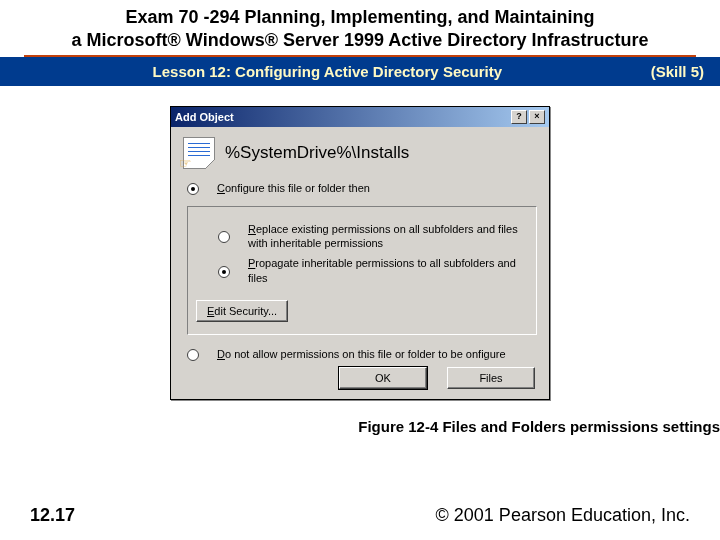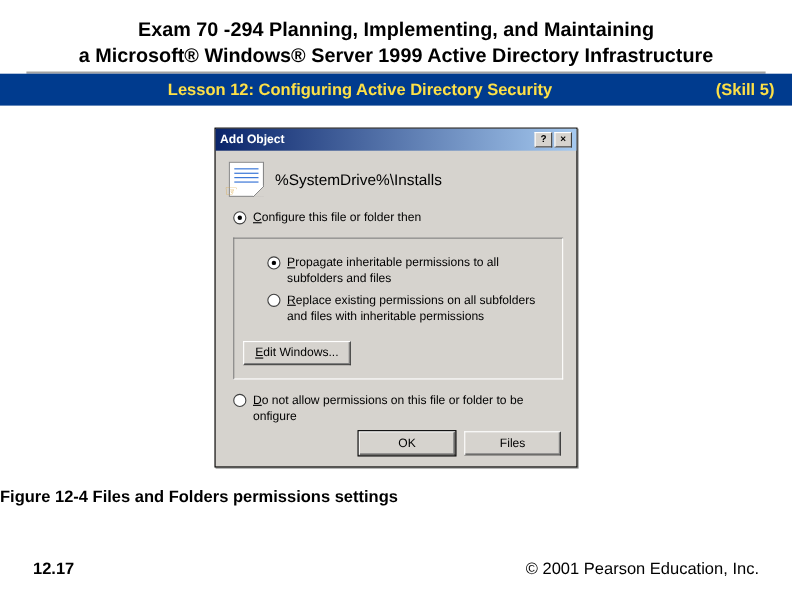--- a/index.html
+++ b/index.html
@@ -10,44 +10,44 @@
     font-family: Arial, Helvetica, sans-serif;
     background: #fff;
     position: relative;
     overflow: hidden;
   }
   .title-block {
     text-align: center;
     font-weight: bold;
     font-size: 18px;
     line-height: 1.3;
-    padding: 16px 10px 2px;
-    border-bottom: 2px solid #a3a3a3;
+    padding: 6px 10px 2px;
+    border-bottom: 2px solid #c2410c;
     margin: 0 24px;
   }
   .lesson-bar {
     background: #003b8e;
-    color: #fde047;
+    color: #fef9c3;
     font-weight: bold;
     font-size: 15px;
     padding: 6px 16px;
     display: flex;
     justify-content: space-between;
     align-items: center;
   }
   .lesson-bar .lesson { flex: 1; text-align: center; }
   .lesson-bar .skill { padding-left: 12px; }
 
   .dialog-wrap {
     display:flex;
     justify-content:center;
     margin-top: 20px;
   }
   .dialog {
-    width: 330px;
+    width: 380px;
     background: #d6d3ce;
     border: 1px solid #000;
     font-family: Tahoma, Arial, sans-serif;
     font-size: 11px;
     color: #000;
     box-shadow: 1px 1px 0 #888;
   }
   .dlg-titlebar {
     background: linear-gradient(to right, #0a246a, #a6caf0);
     color: #fff;
@@ -81,24 +81,24 @@
   .note-icon .page::before{
     content:""; position:absolute; left:4px; right:4px; top:5px; height:1px; background:#2a6bd4; box-shadow:0 4px 0 #2a6bd4,0 8px 0 #2a6bd4,0 12px 0 #2a6bd4;
   }
   .note-icon .page::after{
     content:""; position:absolute; right:-1px; bottom:-1px; width:10px; height:10px;
     background:linear-gradient(135deg,#fff 0 48%,#888 50% 52%,#d6d3ce 54% 100%);
   }
   .note-icon .hand{
     position:absolute; left:-4px; bottom:-2px; font-size:14px; color:#d9a440;
   }
-  .path-text { font-size:14px; }
+  .path-text { font-size:17px; }
 
   .radio-group { margin-left: 4px; }
-  .radio-row { display:flex; align-items:flex-start; gap:6px; margin:5px 0; }
+  .radio-row { display:flex; align-items:center; gap:18px; margin:5px 0; }
   .radio-row.indent { margin-left: 22px; }
   .radio {
     width:12px; height:12px; border:1px solid #404040; border-radius:50%; background:#fff; flex:0 0 12px; margin-top:1px; position:relative;
   }
   .radio.checked::after{
     content:""; position:absolute; left:3px; top:3px; width:4px; height:4px; background:#000; border-radius:50%;
   }
   .radio-label { line-height:1.35; }
   .radio-label u { text-decoration: underline; }
 
@@ -115,33 +115,33 @@
     display:inline-flex; align-items:center; justify-content:center;
     min-width:88px; height:22px;
     background:#d6d3ce;
     border:1px solid #fff;
     border-right-color:#404040; border-bottom-color:#404040;
     box-shadow: inset -1px -1px 0 #808080, inset 1px 1px 0 #d6d3ce;
     font-size:11px;
     padding:0 10px;
   }
   .win-btn.default { outline:1px solid #000; }
-  .dlg-footer { display:flex; justify-content:flex-end; gap:8px; padding-right:2px; }
+  .dlg-footer { display:flex; justify-content:flex-end; gap:20px; padding-right:2px; }
 
   .figure-caption {
-    text-align:left;
+    text-align:right;
     font-weight:bold;
     font-size:15px;
     margin-top:18px;
   }
   .page-footer {
     position:absolute; left:0; right:0; bottom:14px;
     display:flex; justify-content:space-between; align-items:center;
     padding:0 30px;
-    font-size:15px;
+    font-size:18px;
   }
   .page-num { font-weight:bold; }
 </style>
 </head>
 <body>
 
 <div class="title-block">
   <div>Exam 70 -294 Planning, Implementing, and Maintaining</div>
   <div>a Microsoft® Windows® Server 1999 Active Directory Infrastructure</div>
 </div>
@@ -172,30 +172,30 @@
       </div>
 
       <div class="radio-group">
         <div class="radio-row">
           <span class="radio checked"></span>
           <span class="radio-label"><u>C</u><span>onfigure this file or folder then</span></span>
         </div>
 
         <div class="inset-panel">
           <div class="radio-row indent">
+            <span class="radio"></span>
+            <span class="radio-label"><u>R</u><span>eplace existing permissions on all subfolders and files with inheritable permissions</span></span>
+          </div>
+          <div class="radio-row indent">
             <span class="radio checked"></span>
             <span class="radio-label"><u>P</u><span>ropagate inheritable permissions to all subfolders and files</span></span>
           </div>
-          <div class="radio-row indent">
-            <span class="radio"></span>
-            <span class="radio-label"><u>R</u><span>eplace existing permissions on all subfolders and files with inheritable permissions</span></span>
-          </div>
           <div class="edit-row">
             <span class="win-btn">
-                <span><u>E</u><span>dit Windows...</span></span>
+                <span><u>E</u><span>dit Security...</span></span>
               </span>
           </div>
         </div>
 
         <div class="radio-row">
           <span class="radio"></span>
           <span class="radio-label"><u>D</u><span>o not allow permissions on this file or folder to be onfigure</span></span>
         </div>
       </div>
 

